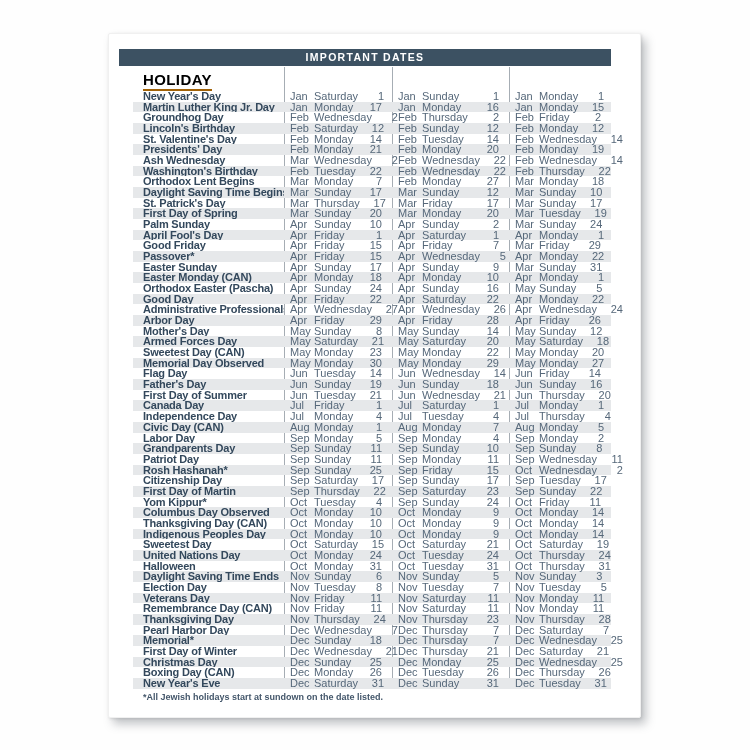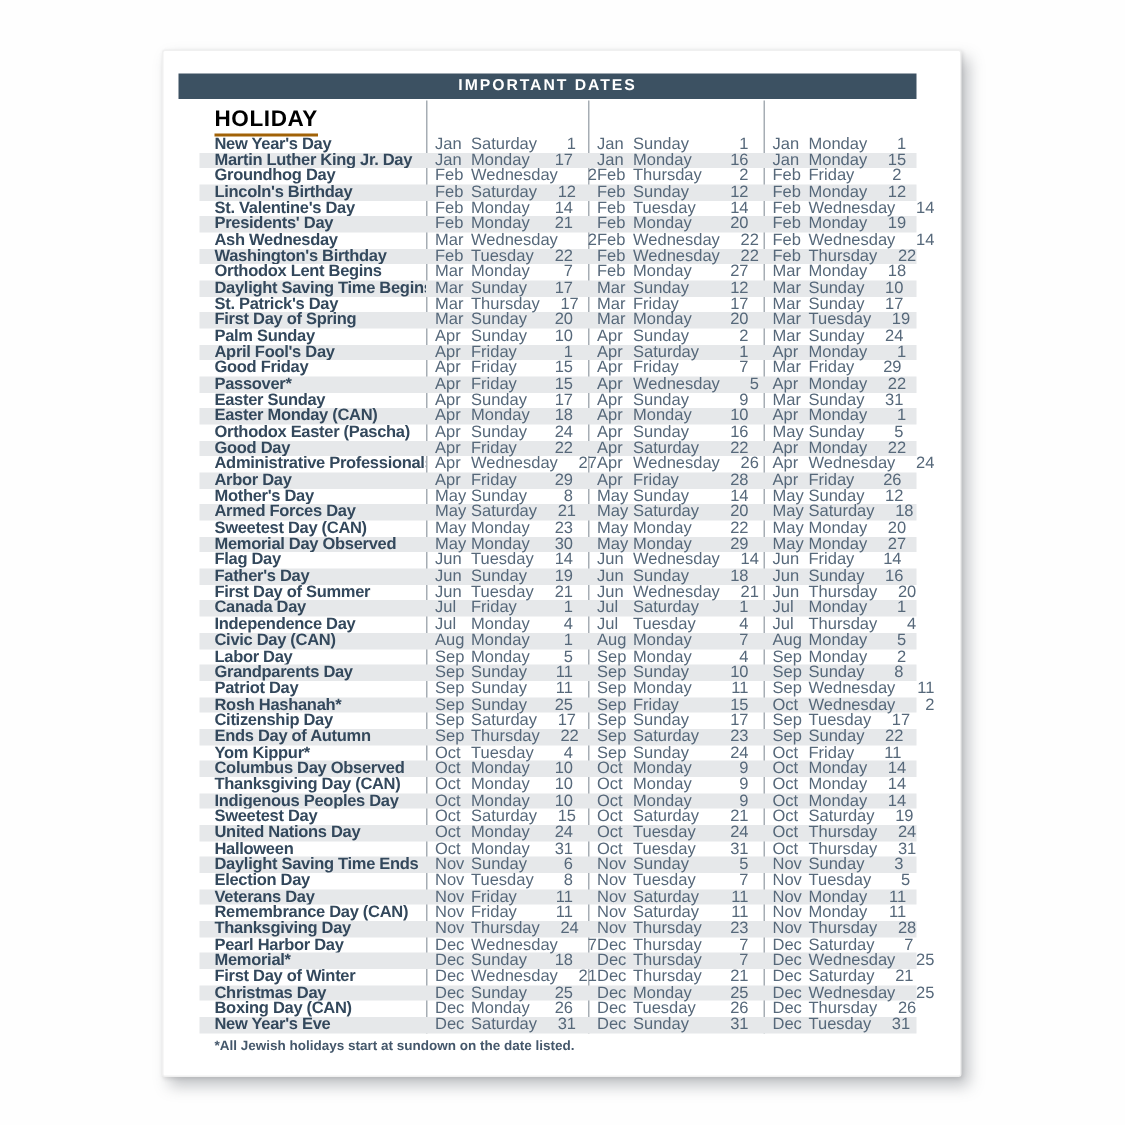--- a/index.html
+++ b/index.html
@@ -696,21 +696,21 @@
             <span class="d">Sunday</span>
             <span class="n">17</span>
           </div>
           <div class="g">
             <span class="m">Sep</span>
             <span class="d">Tuesday</span>
             <span class="n">17</span>
           </div>
         </div>
         <div class="row">
-          <div class="name">Ends Day of Autumn</div>
+          <div class="name">First Day of Martin</div>
           <div class="g">
             <span class="m">Sep</span>
             <span class="d">Thursday</span>
             <span class="n">22</span>
           </div>
           <div class="g">
             <span class="m">Sep</span>
             <span class="d">Saturday</span>
             <span class="n">23</span>
           </div>

